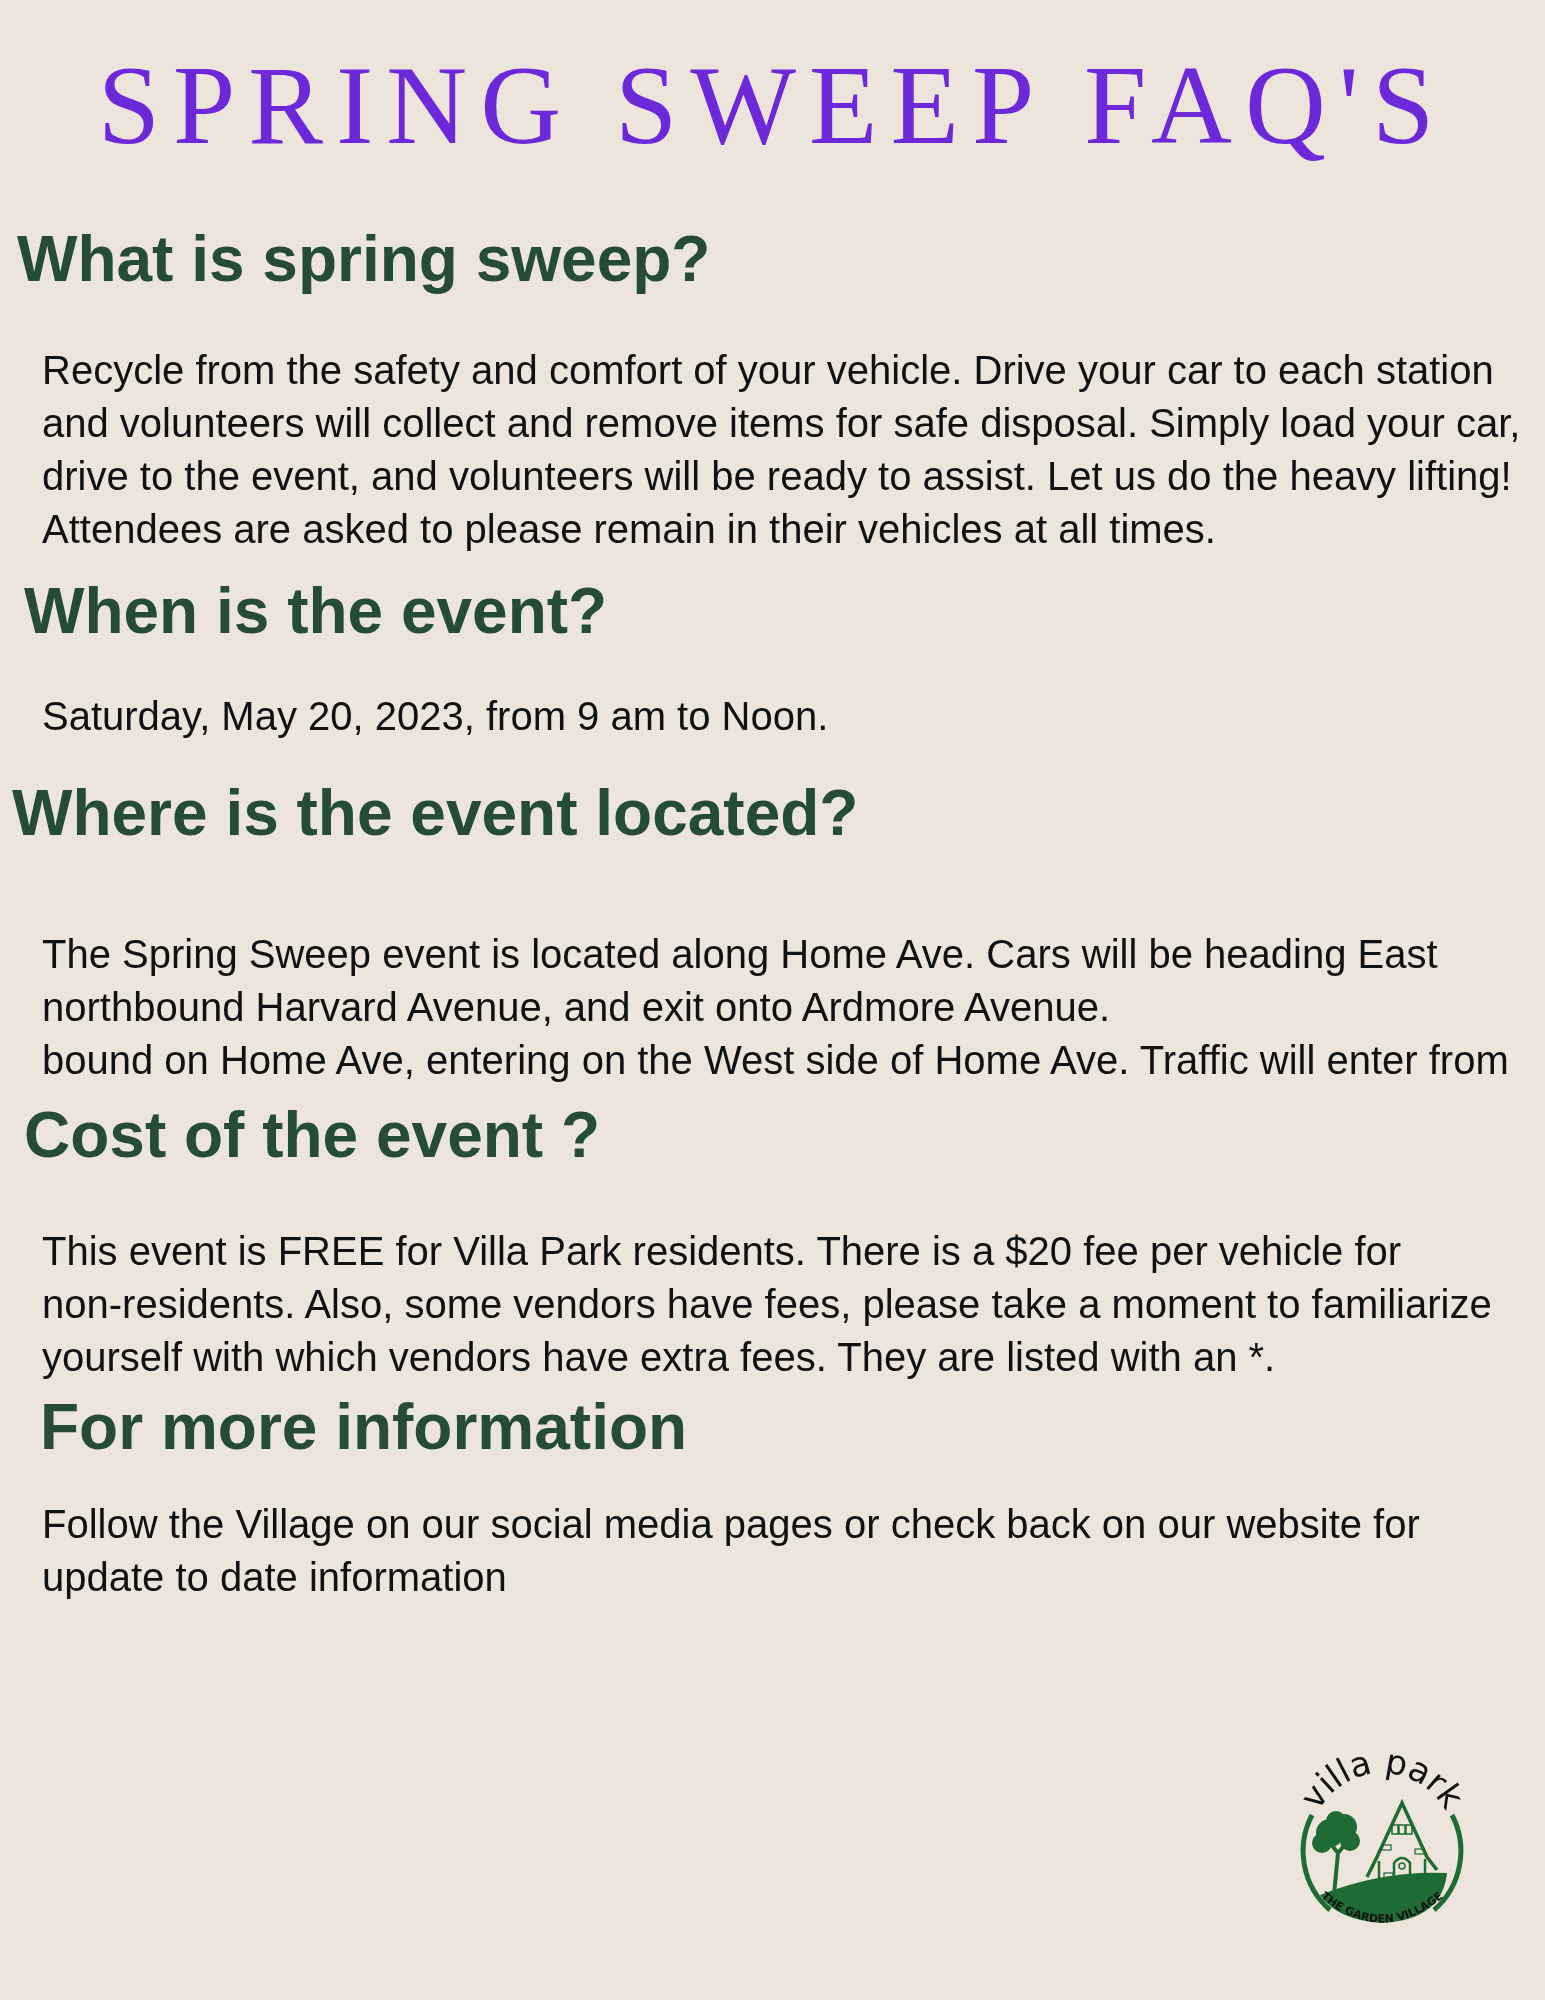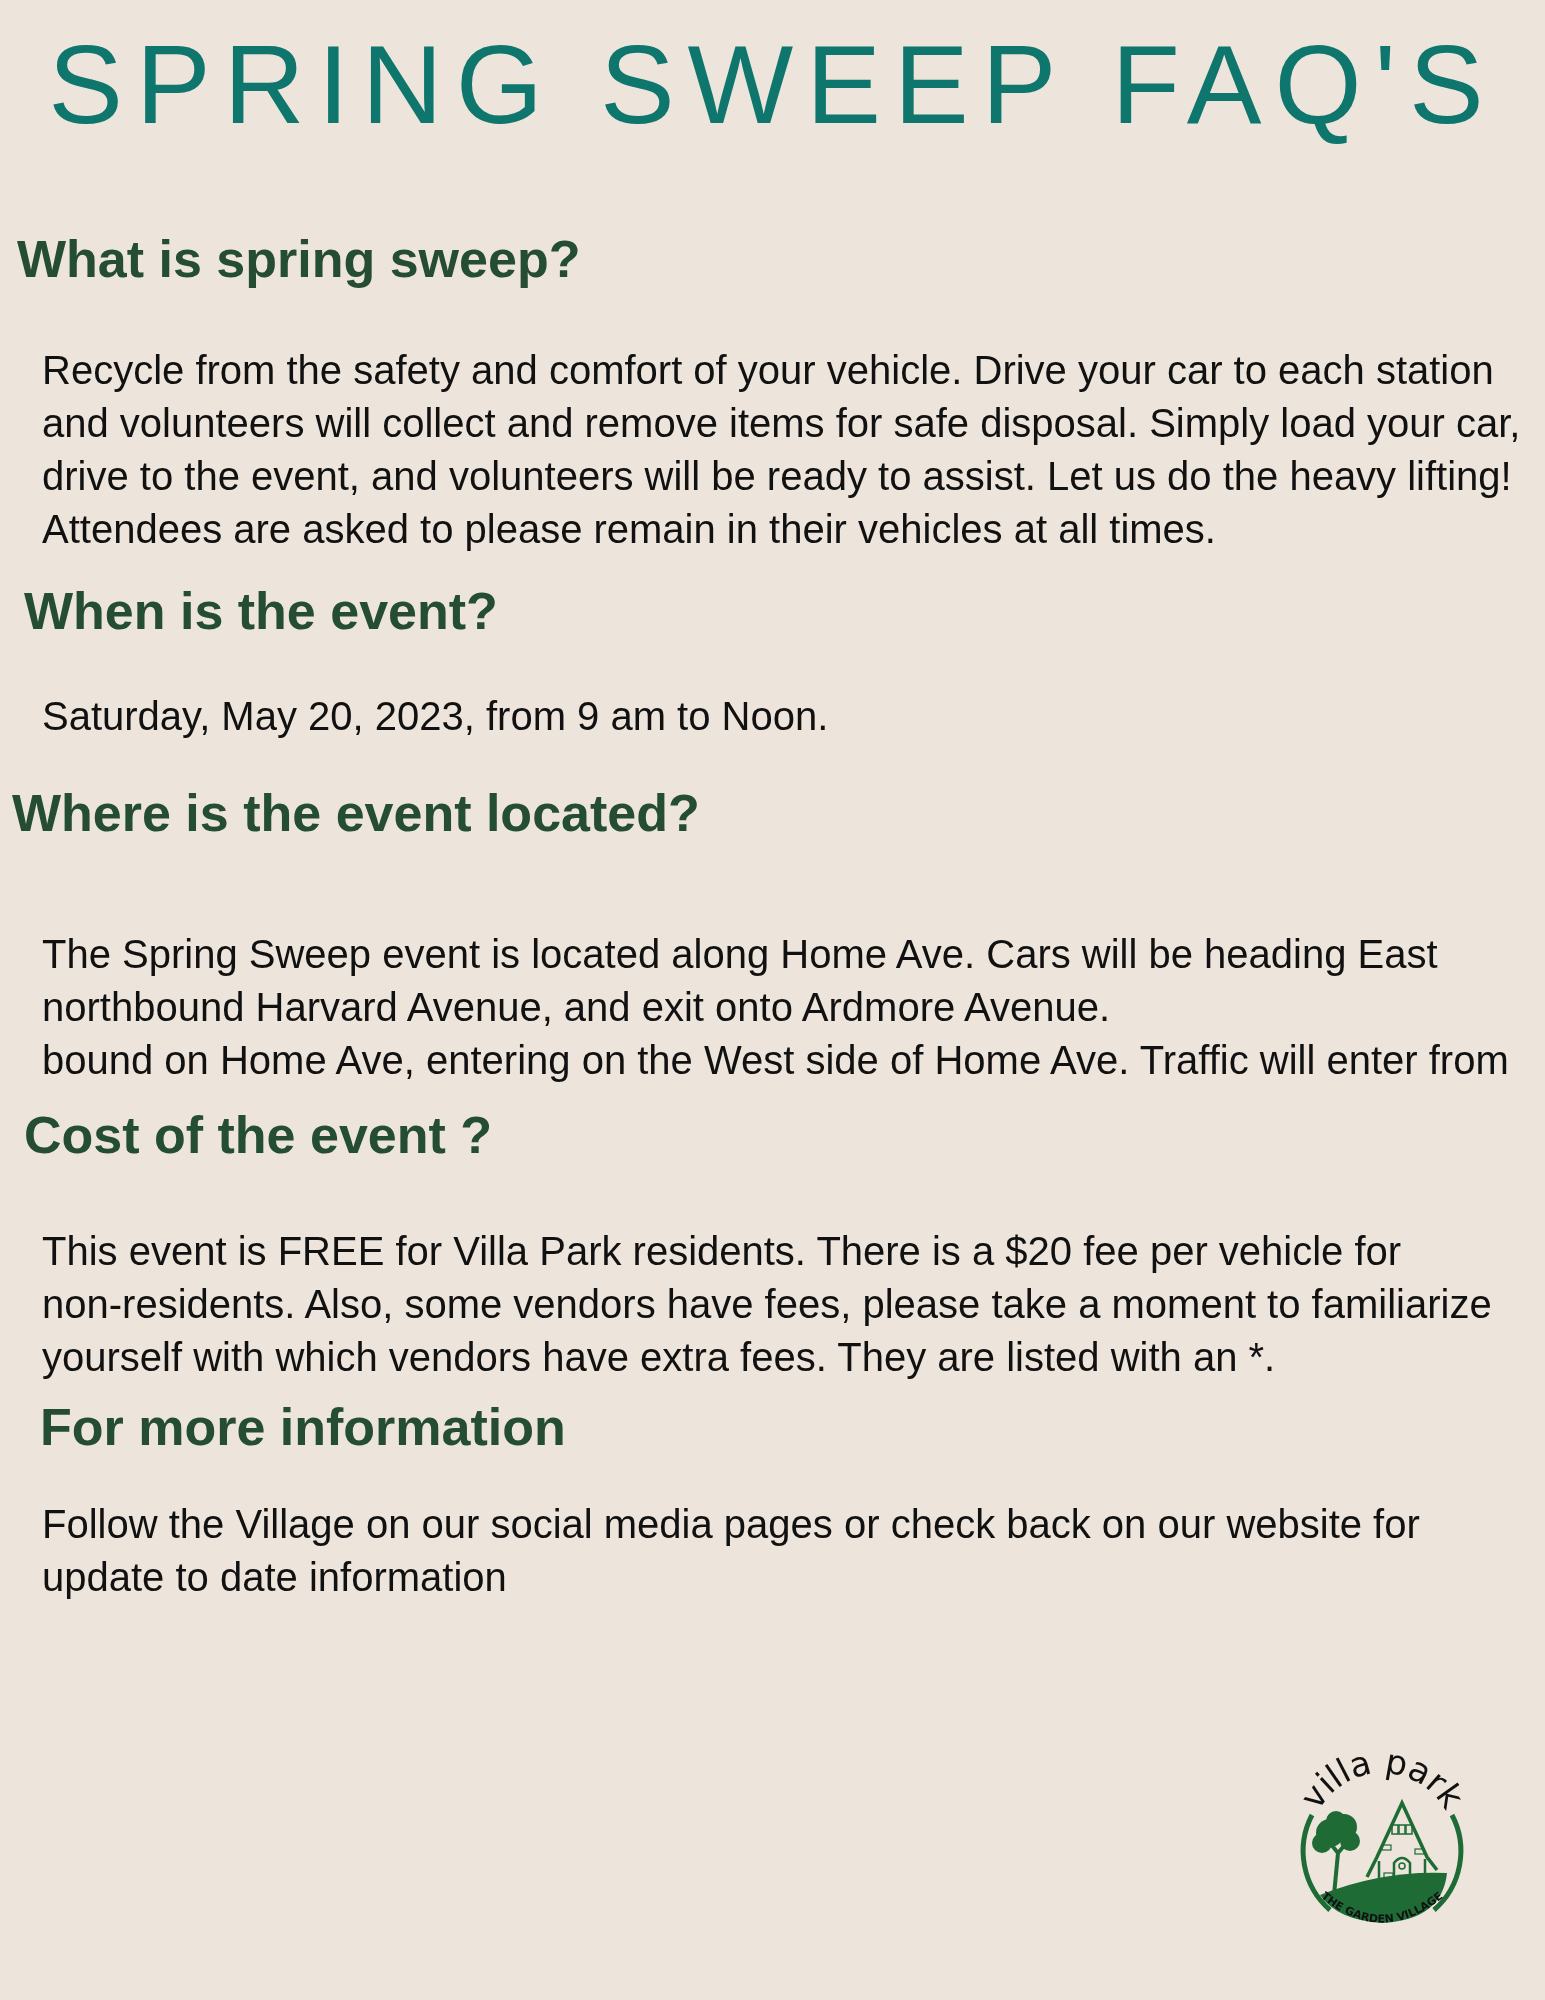--- a/index.html
+++ b/index.html
@@ -11,37 +11,37 @@
       height: 2000px;
       background: #ede5db;
       position: relative;
       overflow: hidden;
       font-family: "Liberation Sans", sans-serif;
       color: #111111;
     }
     .page-title {
       position: absolute;
       left: 0;
-      top: 20px;
+      top: 40px;
       width: 1545px;
       text-align: center;
-      font-family: Liberation Sans, sans-serif;
+      font-family: Liberation Serif, serif;
       font-size: 112px;
       font-weight: 400;
       letter-spacing: 13px;
       line-height: 130px;
-      color: #0f766e;
+      color: #6d28d9;
       margin: 0;
     }
     .heading {
       position: absolute;
       margin: 0;
       font-family: "Liberation Sans", sans-serif;
       font-weight: 700;
-      font-size: 52px;
+      font-size: 64px;
       line-height: 62px;
       color: #244d33;
       white-space: nowrap;
     }
     .para {
       position: absolute;
       margin: 18px;
       left: 24px;
       width: 1500px;
       font-family: "Liberation Sans", sans-serif;

